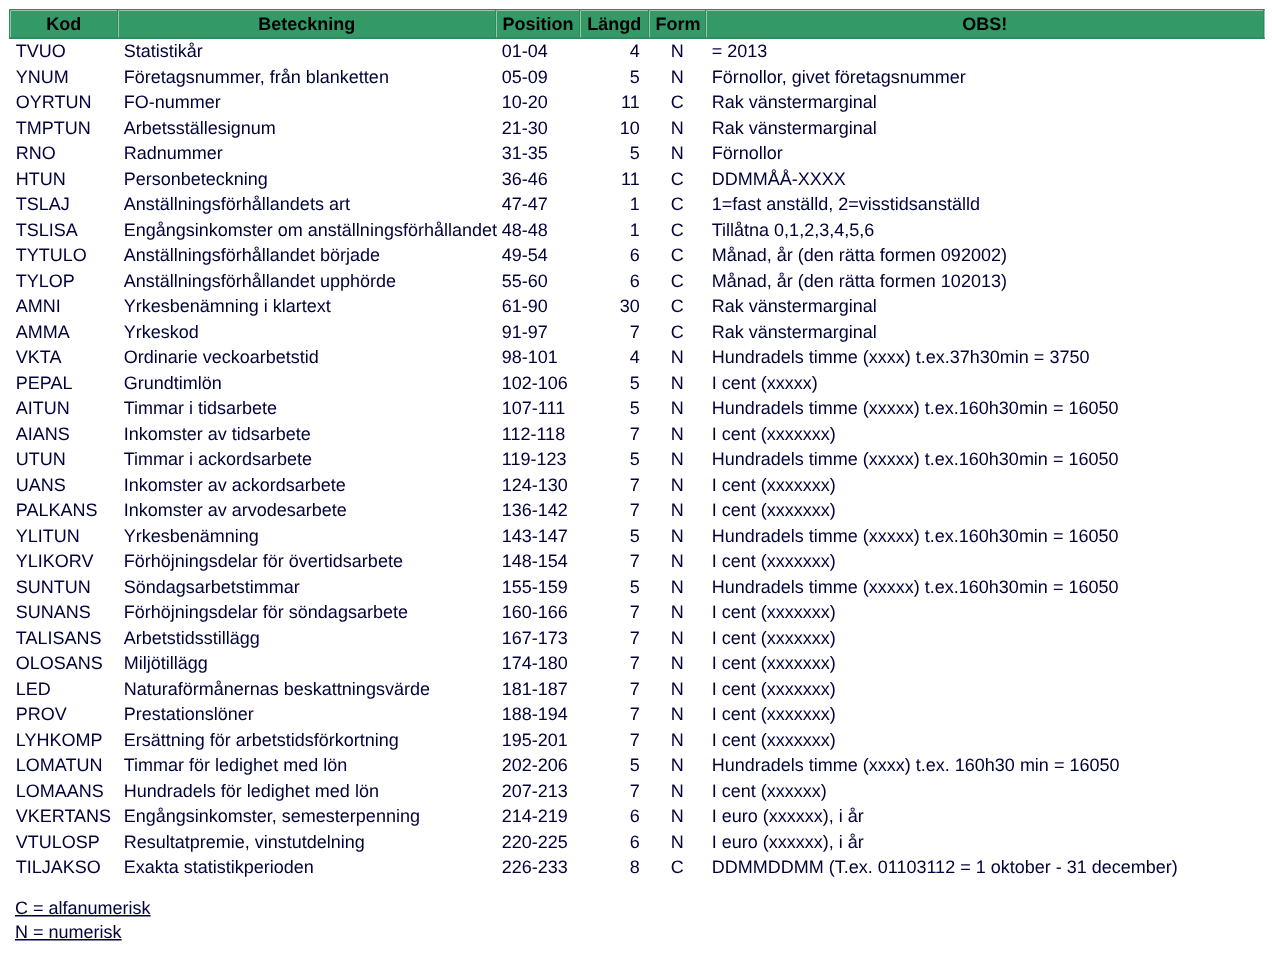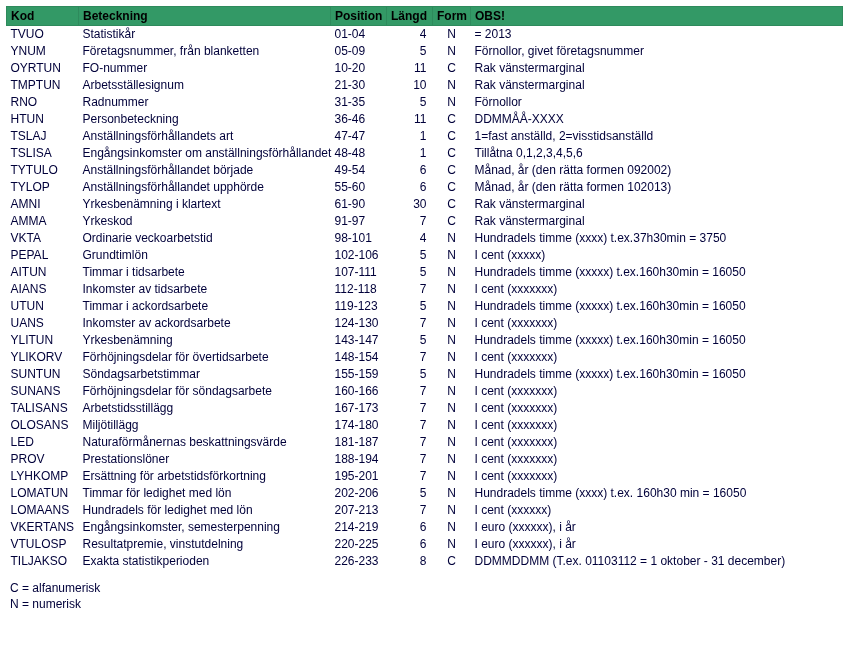--- a/index.html
+++ b/index.html
@@ -14,21 +14,21 @@
   }
   table {
     border-collapse: collapse;
     width: 836px;
     table-layout: fixed;
   }
   th {
     background: #339966;
     color: #000000;
     font-weight: bold;
-    text-align: left;
+    text-align: center;
     border: 1px solid #2e8a5c;
     padding: 2px 4px;
     height: 18px;
     box-sizing: border-box;
     white-space: nowrap;
     overflow: hidden;
   }
   td {
     padding: 1px 4px;
     height: 17px;
@@ -45,20 +45,21 @@
   col.c-obs   { width: 372px; }
   td.num { text-align: right; padding-right: 6px; }
   td.ctr { text-align: center; }
   td.pos { text-align: left; }
   .legend {
     margin-top: 10px;
     margin-left: 4px;
     font-size: 12px;
     line-height: 16px;
     color: #00003a;
+    text-decoration: underline;
   }
 </style>
 </head>
 <body>
 
 <table>
   <colgroup>
     <col class="c-kod">
       <col class="c-bet">
       <col class="c-pos">
@@ -215,20 +216,28 @@
       </tr>
       <tr>
         <td>UANS</td>
         <td>Inkomster av ackordsarbete</td>
         <td class="pos">124-130</td>
         <td class="num">7</td>
         <td class="ctr">N</td>
         <td>I cent (xxxxxxx)</td>
       </tr>
       <tr>
+        <td>PALKANS</td>
+        <td>Inkomster av arvodesarbete</td>
+        <td class="pos">136-142</td>
+        <td class="num">7</td>
+        <td class="ctr">N</td>
+        <td>I cent (xxxxxxx)</td>
+      </tr>
+      <tr>
         <td>YLITUN</td>
         <td>Yrkesbenämning</td>
         <td class="pos">143-147</td>
         <td class="num">5</td>
         <td class="ctr">N</td>
         <td>Hundradels timme (xxxxx) t.ex.160h30min = 16050</td>
       </tr>
       <tr>
         <td>YLIKORV</td>
         <td>Förhöjningsdelar för övertidsarbete</td>

